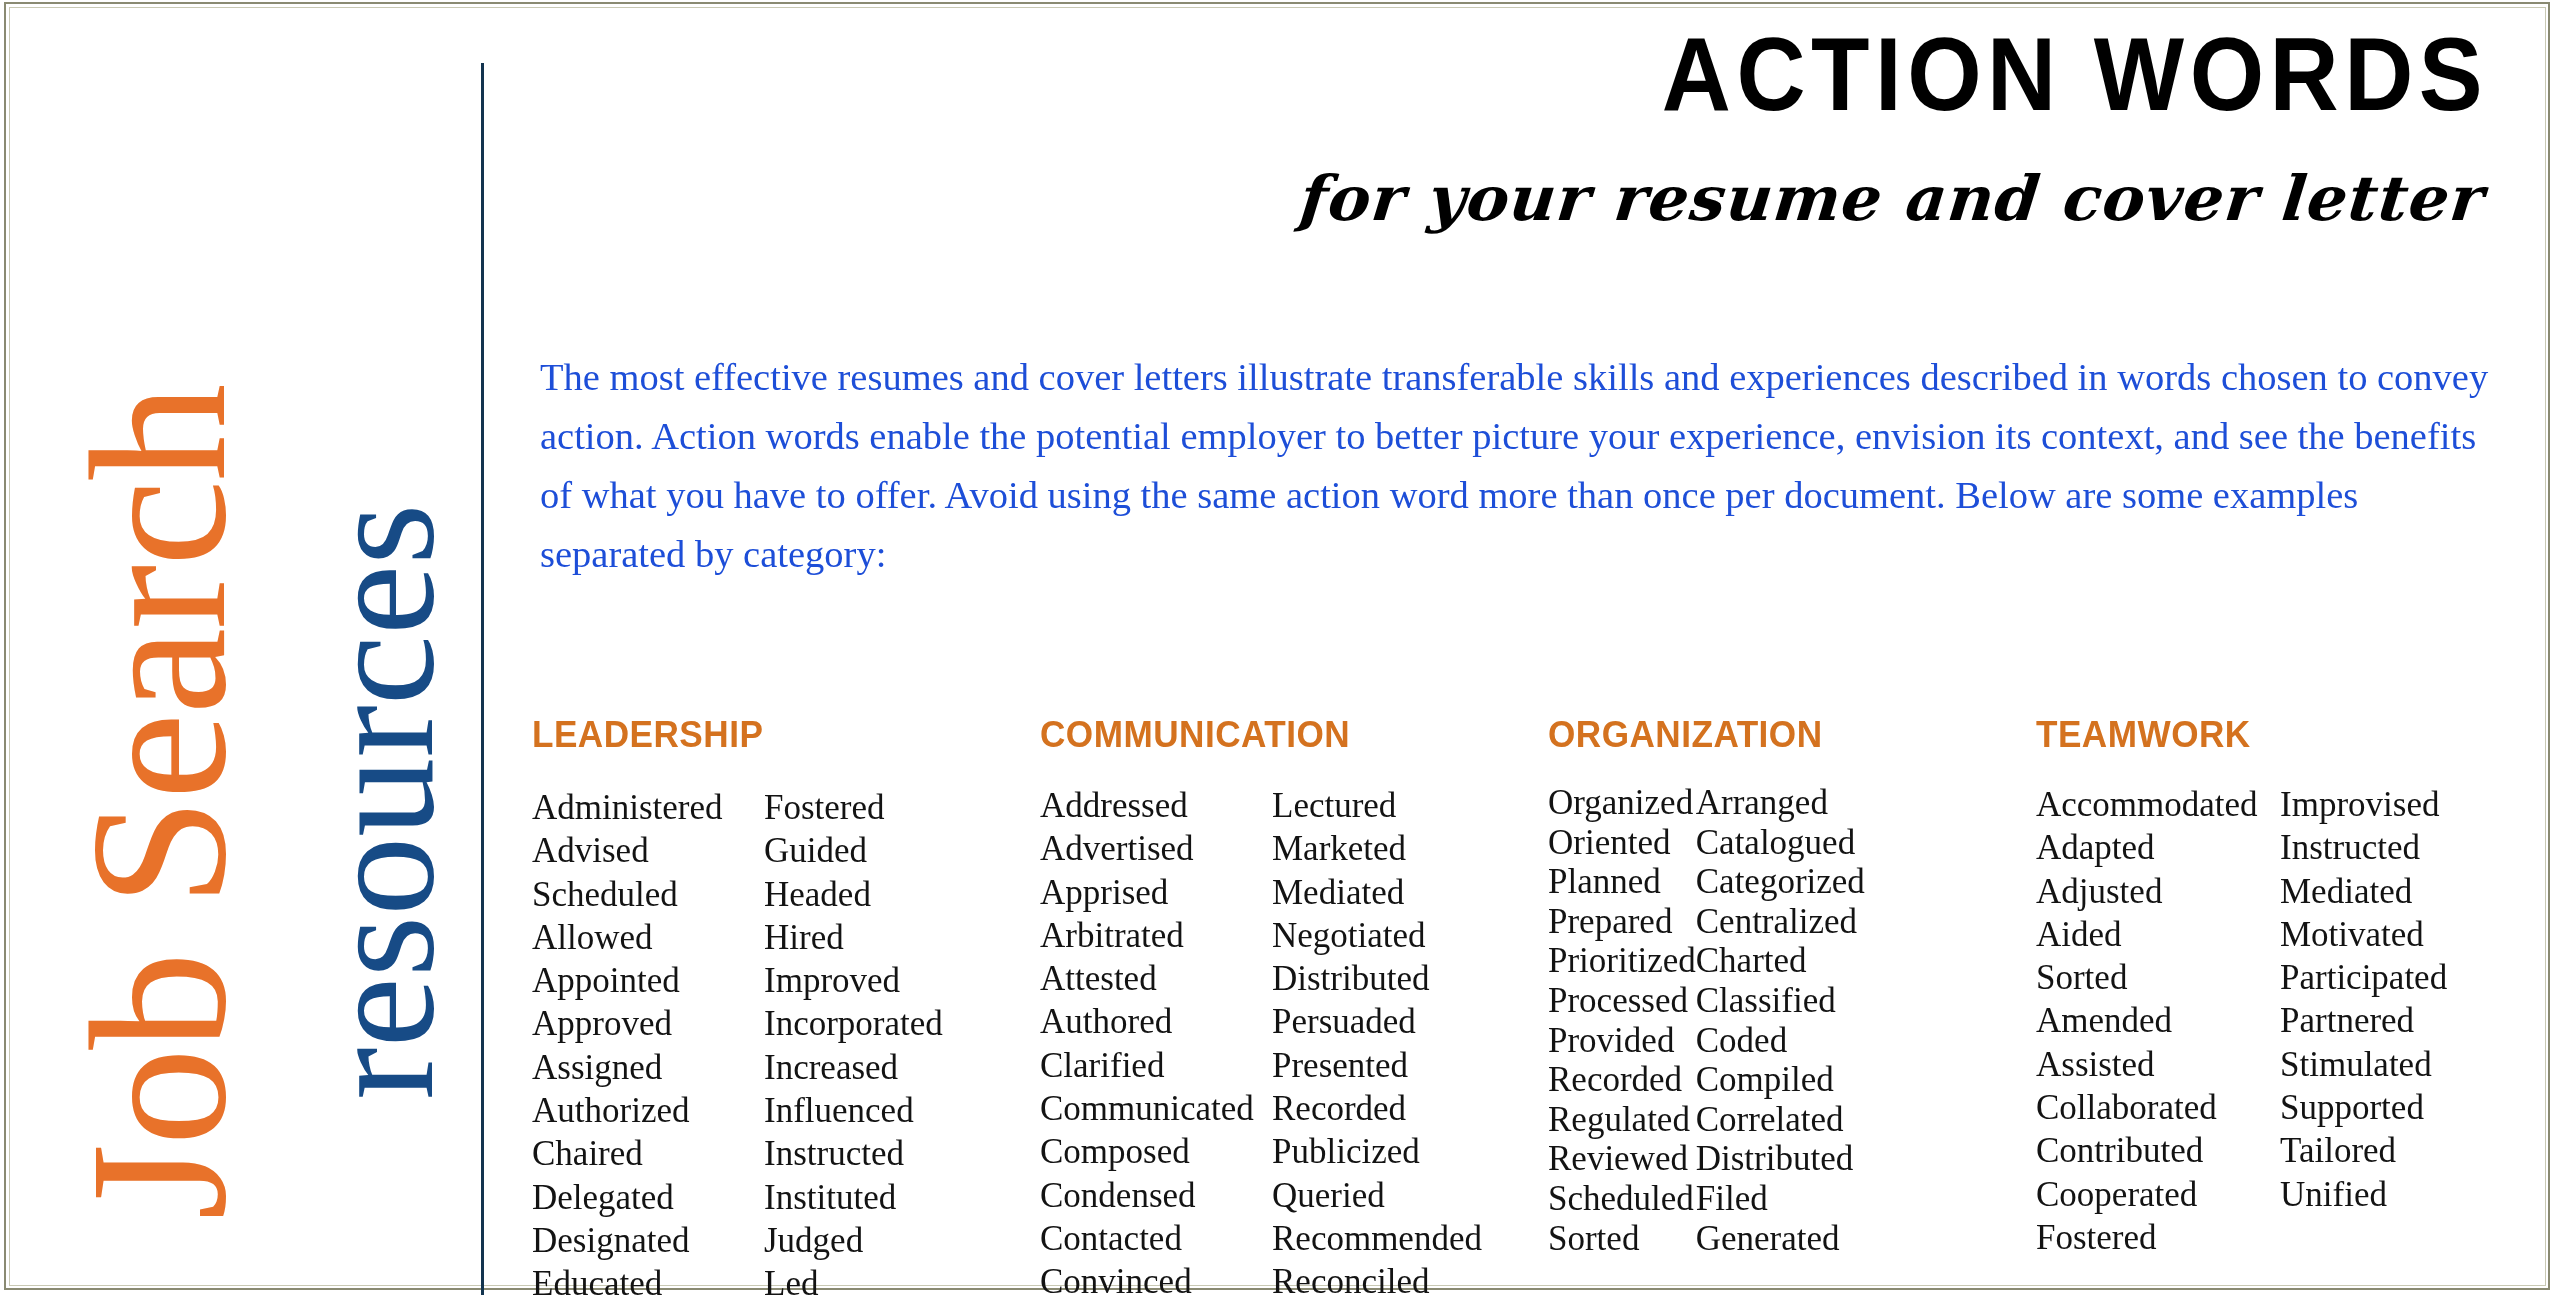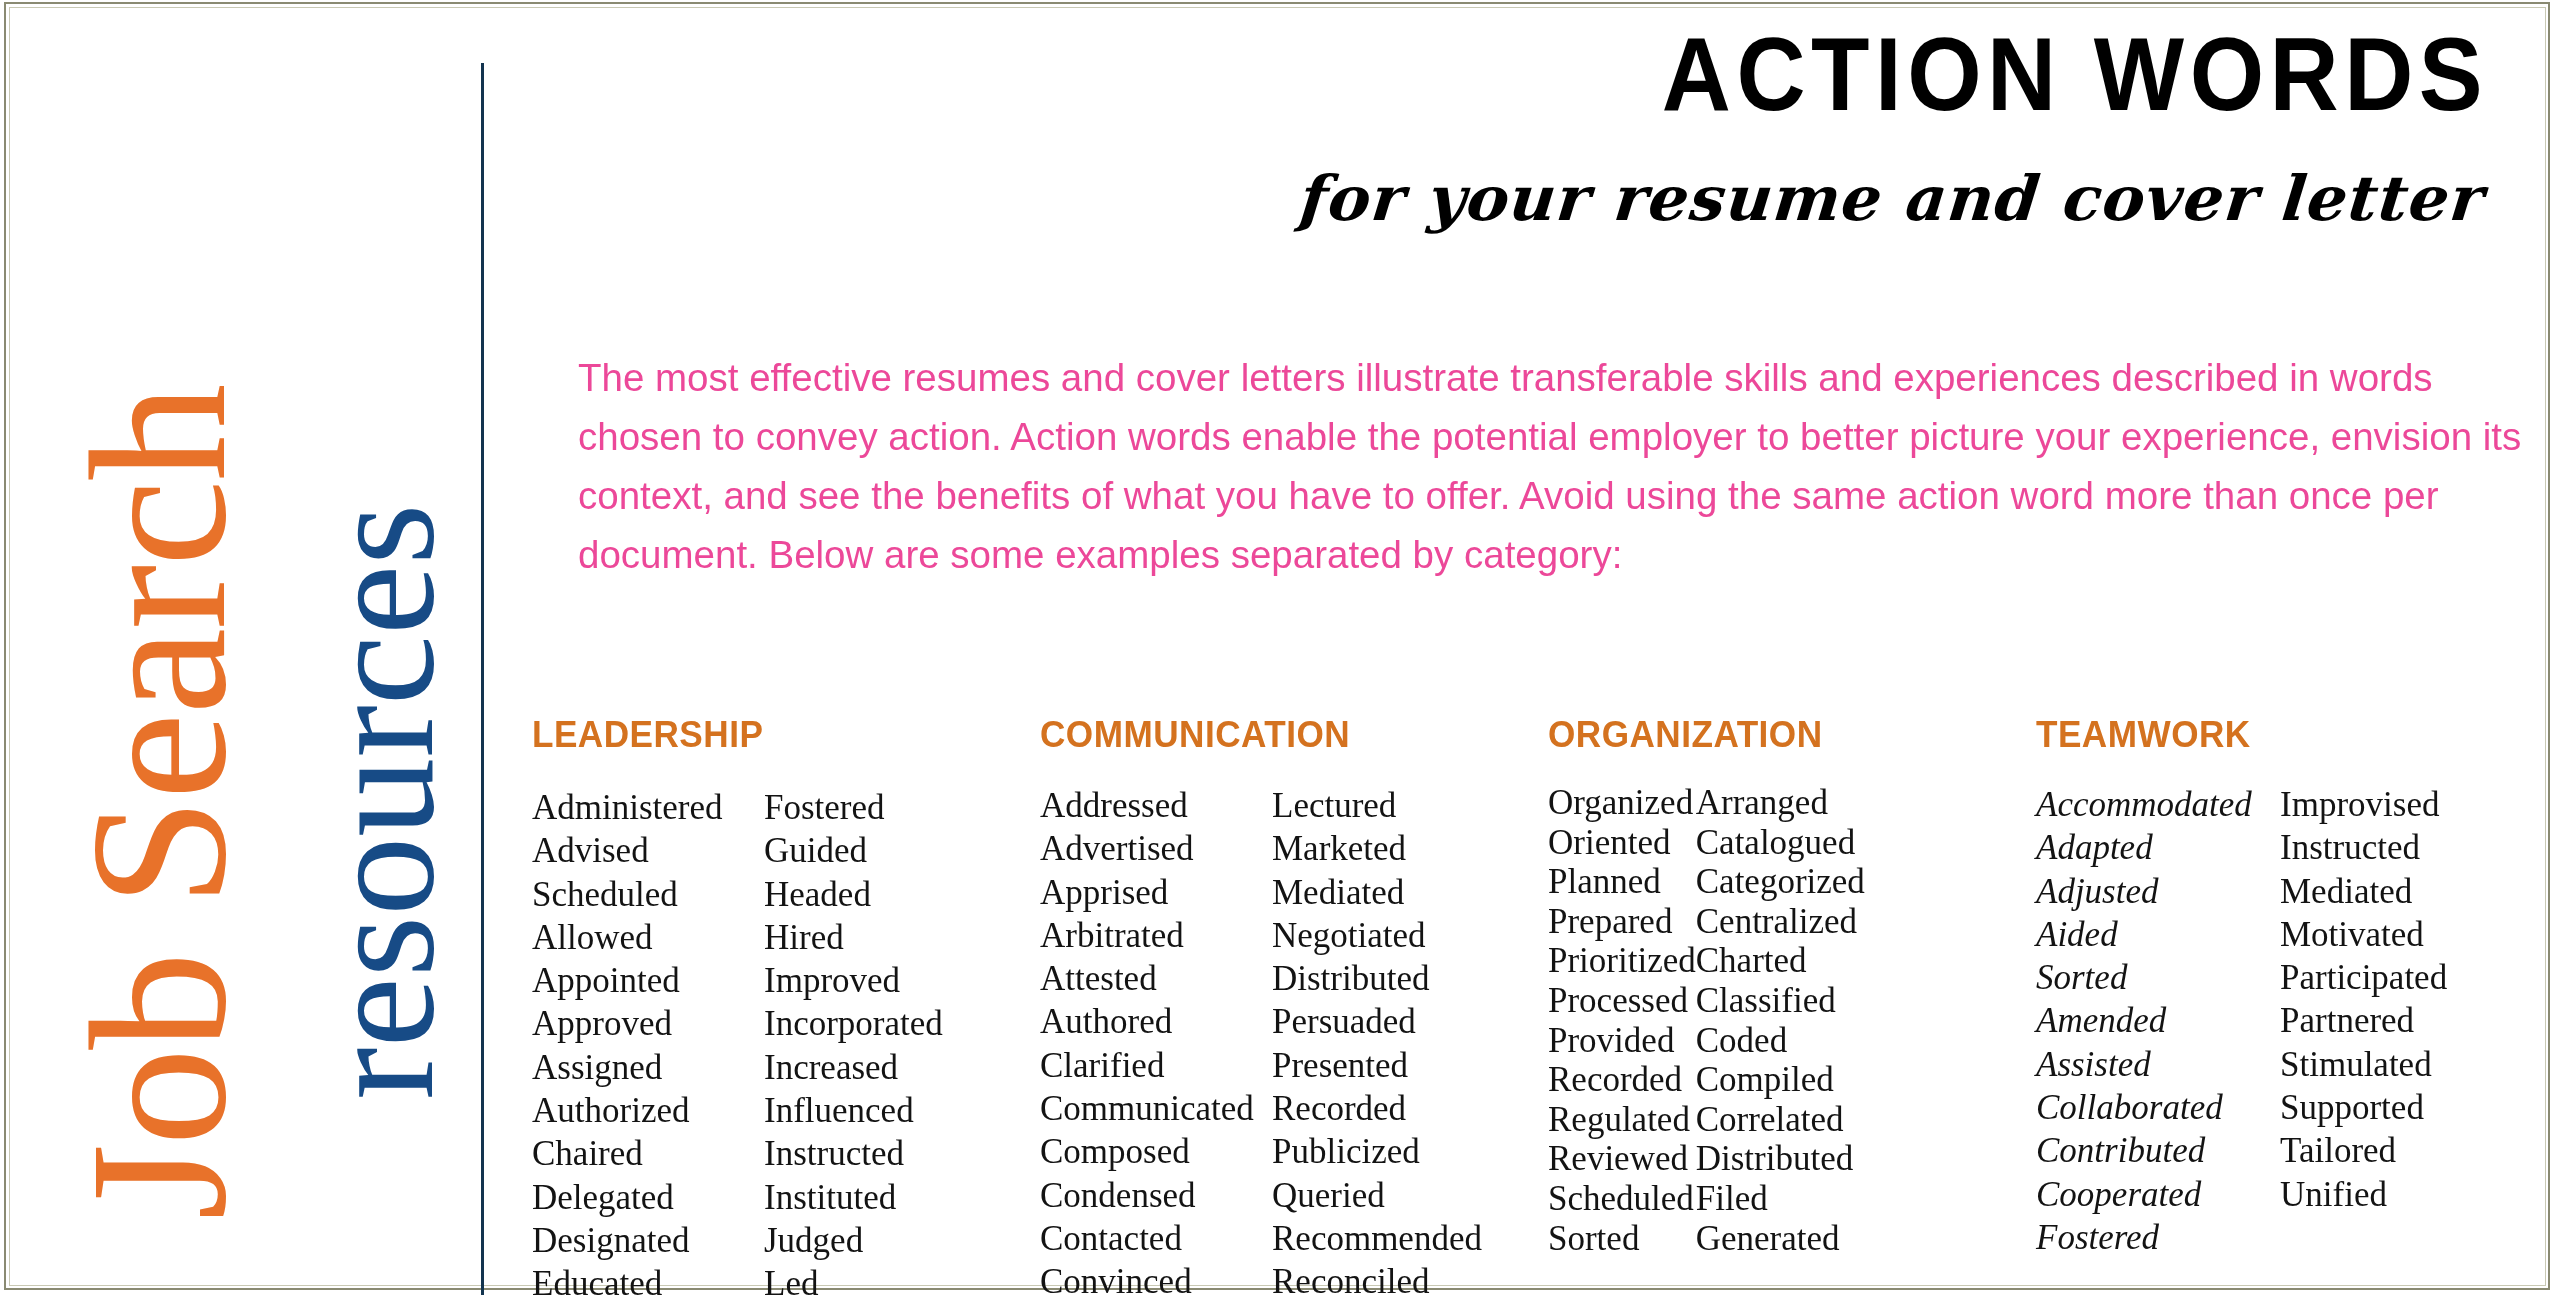--- a/index.html
+++ b/index.html
@@ -118,27 +118,27 @@
     color: #000000;
     white-space: nowrap;
     transform: skewX(-6deg) scaleX(1.02);
     transform-origin: right top;
     letter-spacing: 1px;
   }
 
   
   #intro {
     position: absolute;
-    left: 578px;
+    left: 540px;
     top: 348px;
     width: 1960px;
-    font-family: Liberation Sans, sans-serif;
+    font-family: Liberation Serif, serif;
     font-size: 38.5px;
     line-height: 59px;
-    color: #ec4899;
+    color: #1d4ed8;
     white-space: pre-line;
   }
 
   
   #categories {
     position: absolute;
     left: 520px;
     top: 716px;
     width: 2030px;
     height: 580px;
@@ -177,21 +177,21 @@
   #cat-organization   { left: 1028px; }
   #cat-teamwork       { left: 1516px; }
 
   #cat-leadership .word-col    { line-height: 43.3px; }
   #cat-leadership .col-0       { width: 232px; }
   #cat-communication .word-col { line-height: 43.3px; }
   #cat-communication .col-0    { width: 232px; }
   #cat-organization .word-col  { line-height: 39.6px; }
   #cat-organization .col-0     { width: 208px; }
   #cat-teamwork .word-col      { line-height: 43.3px; }
-  #cat-teamwork .col-0         { width: 244px; font-style: italic; }
+  #cat-teamwork .col-0         { width: 244px; }
 
   #cat-communication .cat-heading { margin-bottom: 31px; }
   #cat-organization  .cat-heading { margin-bottom: 30px; }
   #cat-teamwork      .cat-heading { margin-bottom: 30px; }
 </style>
 </head>
 <body>
 
 <div id="page">
 

